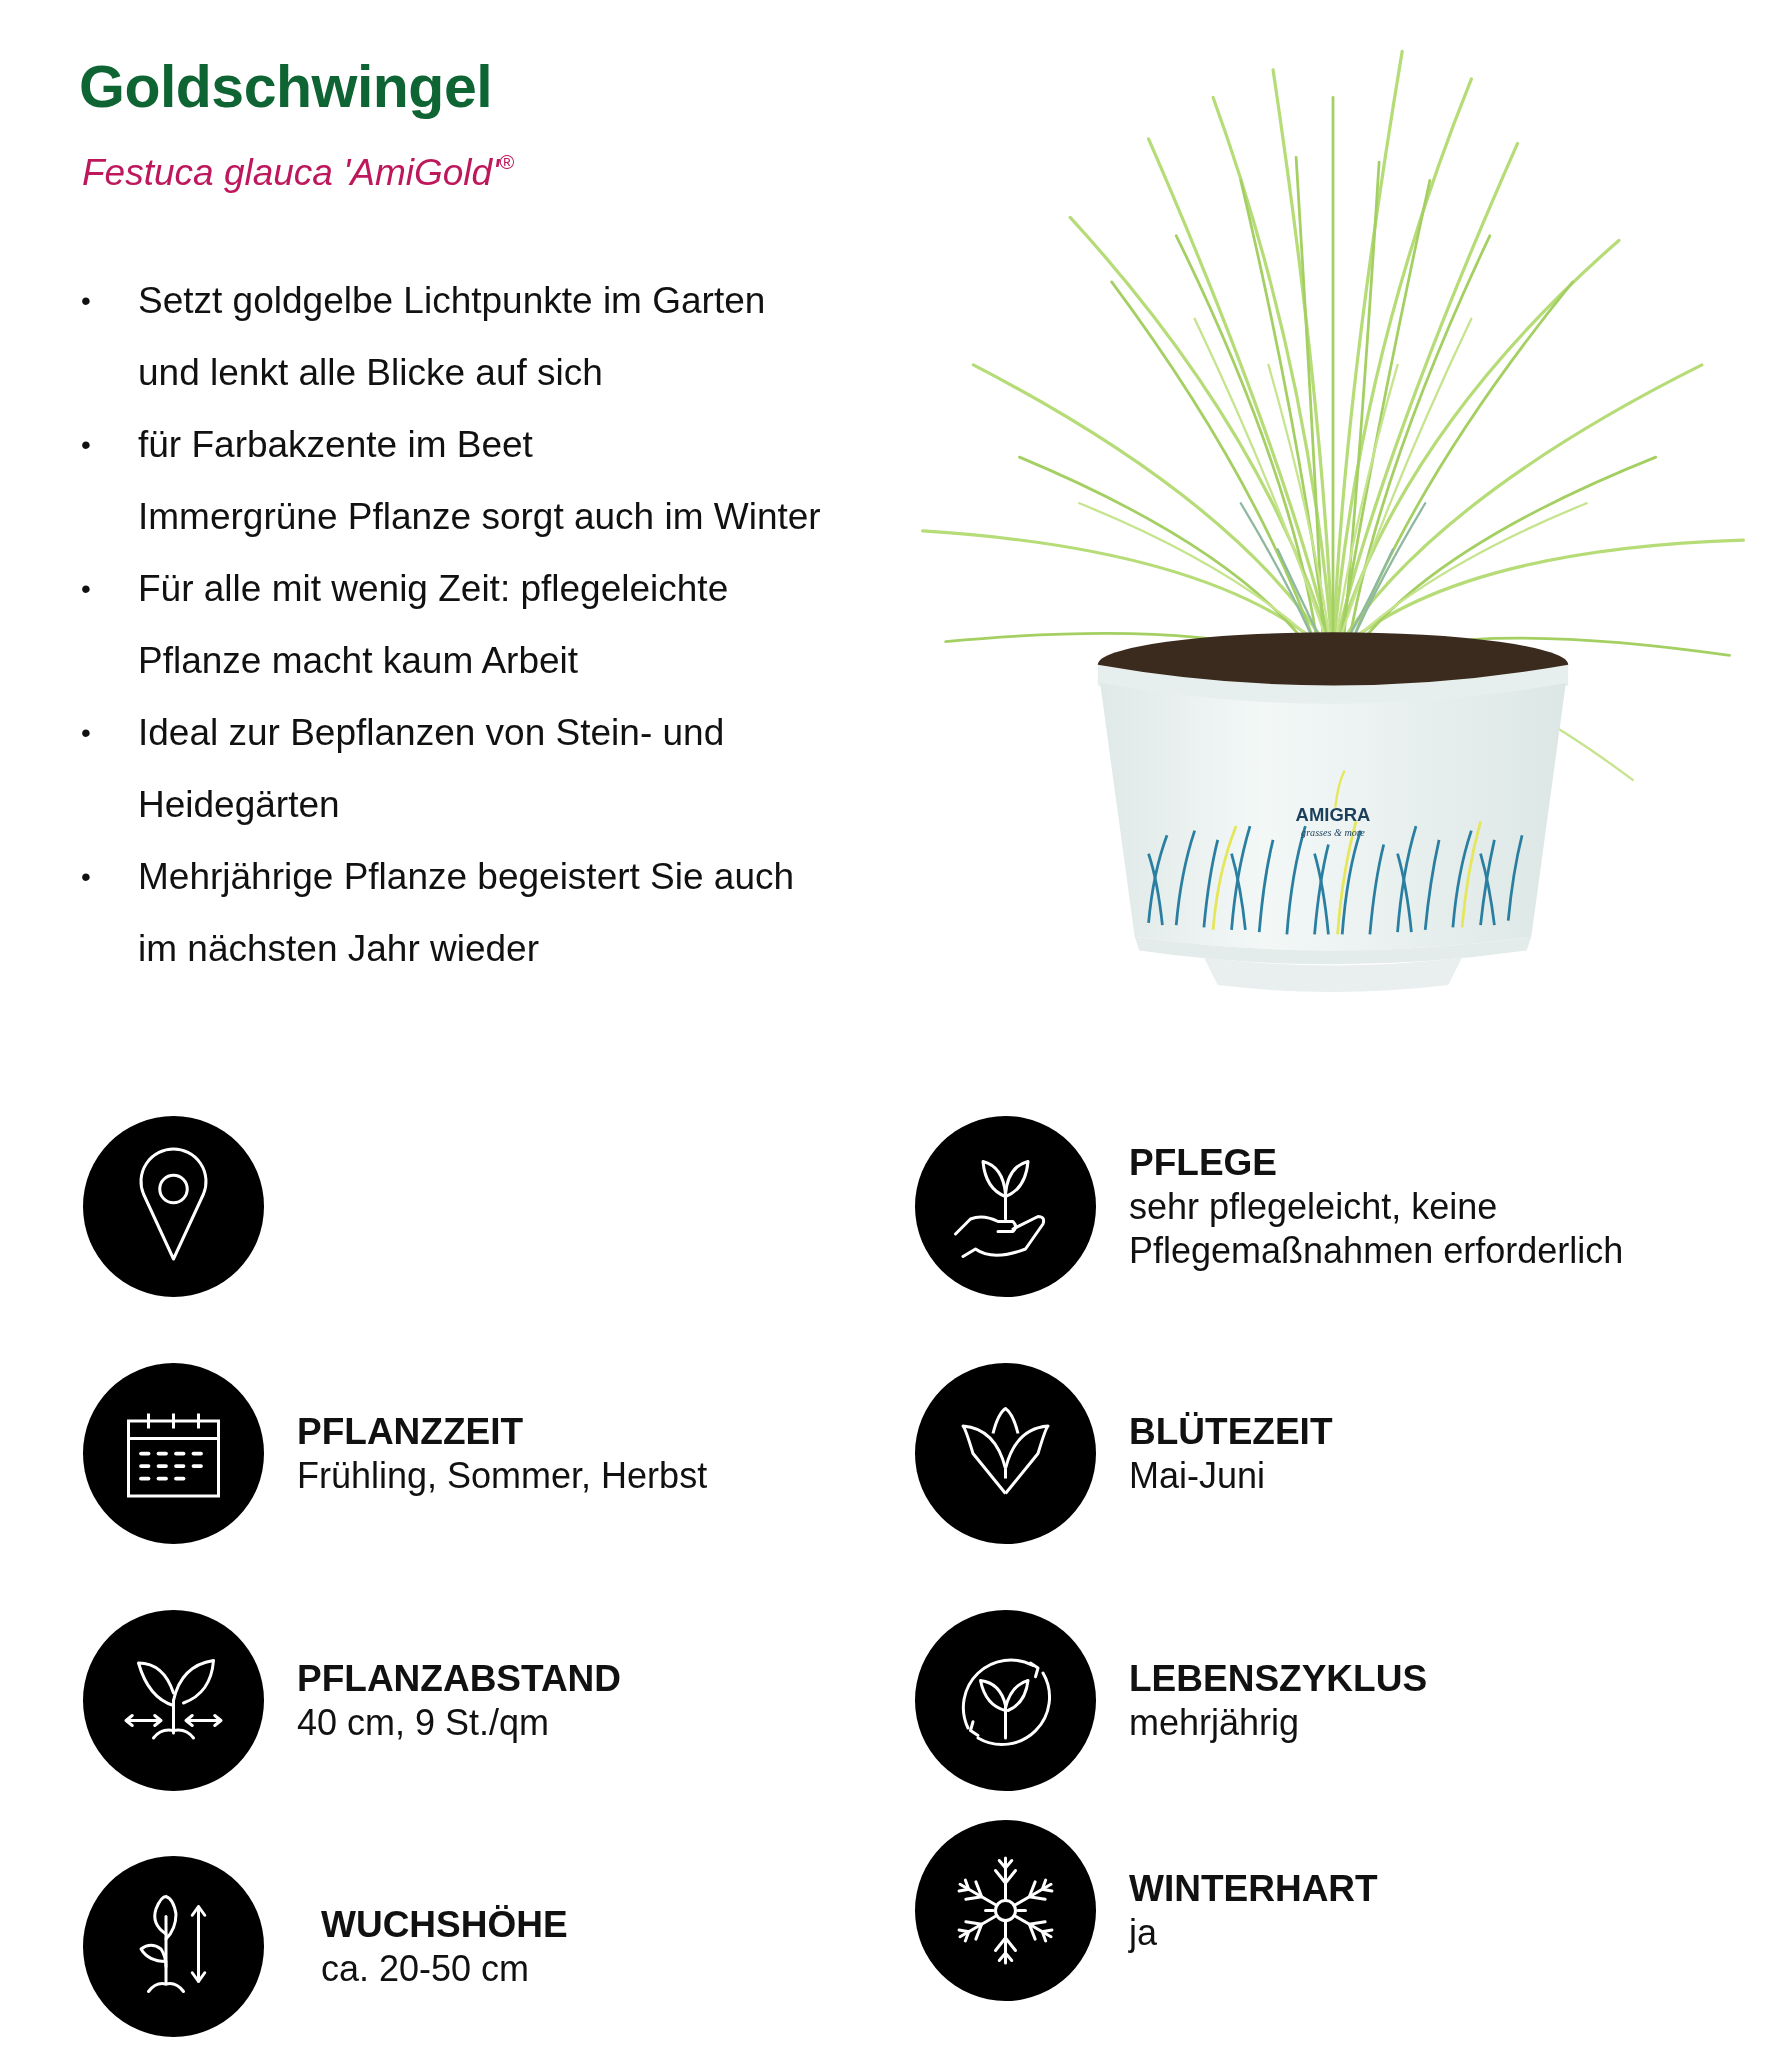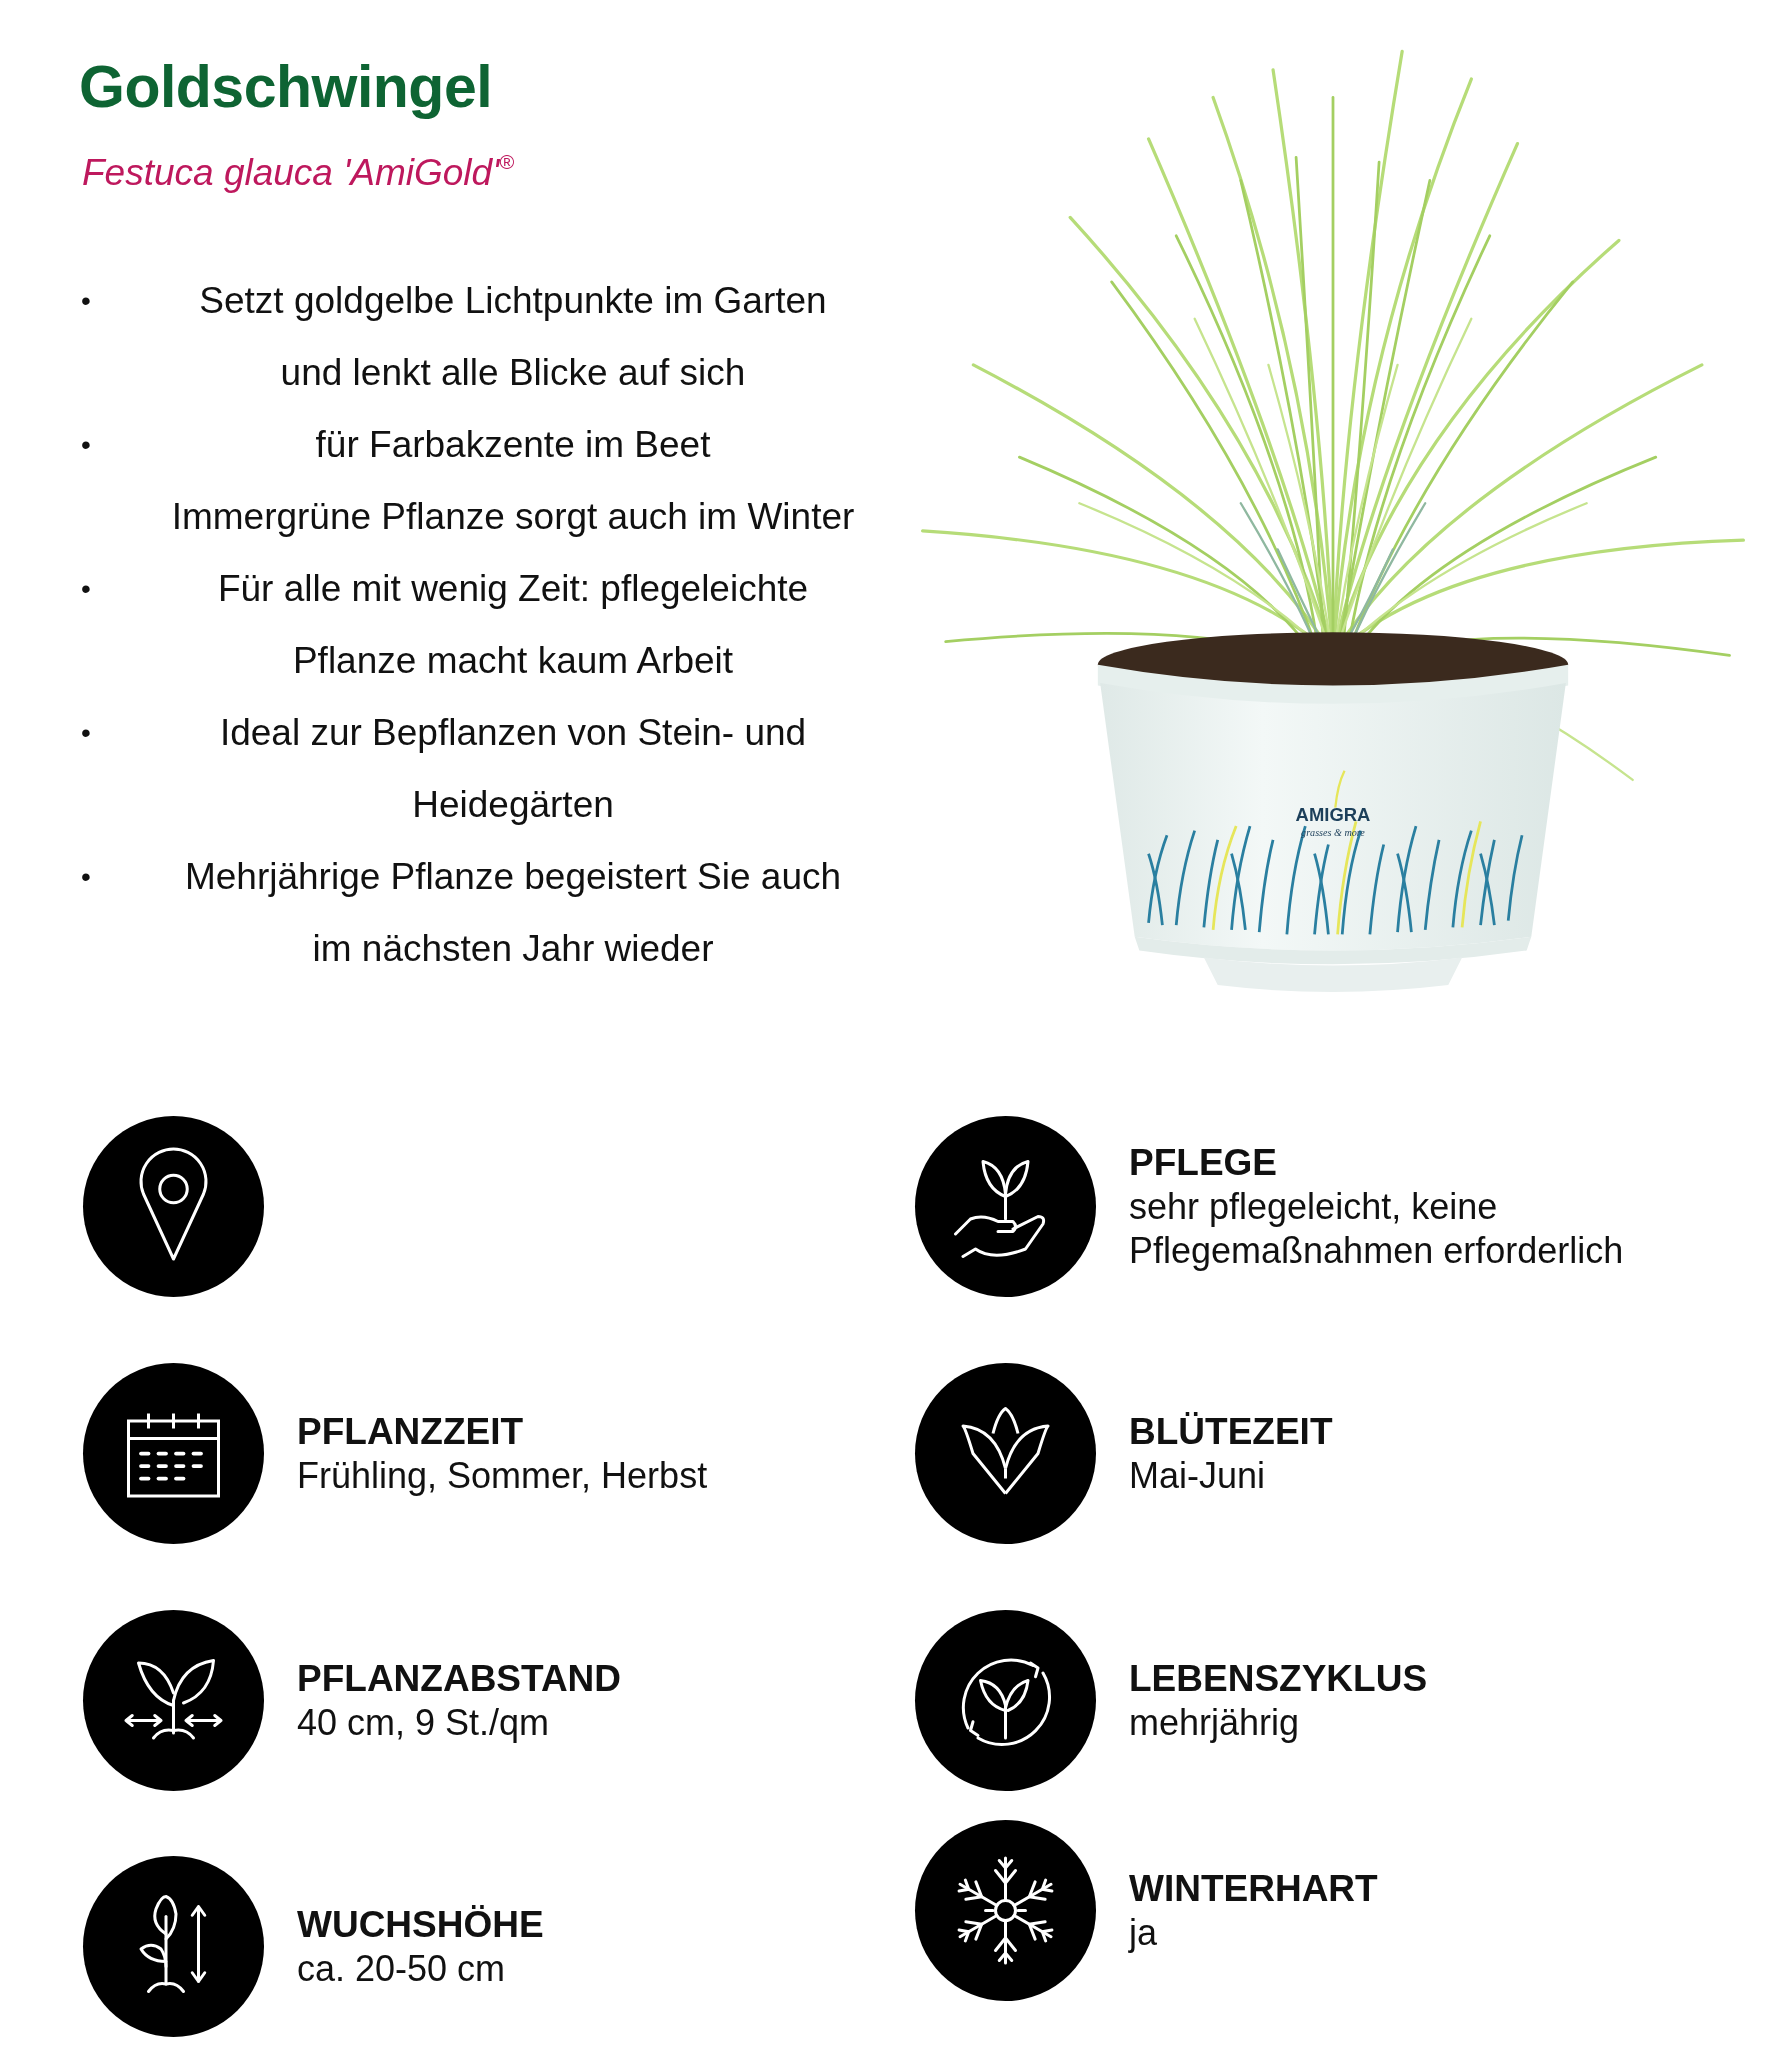--- a/index.html
+++ b/index.html
@@ -6,21 +6,21 @@
   body { width:1771px; height:2066px; position:relative; overflow:hidden;
          font-family:"Liberation Sans", "DejaVu Sans", sans-serif; color:#111; }
   .title { position:absolute; left:79px; top:58px; font-size:59px; font-weight:700;
            color:#0e6433; letter-spacing:-0.5px; line-height:1; }
   .subtitle { position:absolute; left:82px; top:154px; font-size:37px; font-style:italic;
               line-height:1; color:#be185d; }
   .subtitle sup { font-size:20px; vertical-align:top; position:relative; top:-1.8px; }
   .bullets { position:absolute; left:81px; top:265px; width:807px; margin:0; padding:0; list-style:none; }
   .bullets li { position:relative; padding-left:57px; font-size:37px; line-height:72px; }
   .bullets li .dot { position:absolute; left:0; top:0; font-size:28px; line-height:72px; }
-  .bullets li .line { display:block;text-align:center; }
+  .bullets li .line { display:block; }
 
   .plant { position:absolute; left:918px; top:42px; width:830px; height:964px; }
 
   .info-row { position:absolute; display:flex; align-items:center; }
   .circle { width:181px; height:181px; border-radius:50%; background:#000;
             display:flex; align-items:center; justify-content:center; flex-shrink:0; }
   .circle svg { width:125px; height:125px; }
   .info-text { margin-left:33px; }
   .info-head { font-size:37px; font-weight:700; line-height:44px; letter-spacing:0px; }
   .info-val { font-size:36px; line-height:44px; white-space:pre-line; }
@@ -258,21 +258,21 @@
       <path d="M50 58 Q 34 54 30 34 Q 46 36 50 54"></path>
       <path d="M50 56 Q 54 38 68 34 Q 66 52 52 58"></path>
     </svg>
   </div>
   <div class="info-text">
     <div class="info-head">LEBENSZYKLUS</div>
     <div class="info-val">mehrjährig</div>
   </div>
 </div>
 
-<div class="info-row" style="left:83px; top:1856px;">
+<div class="info-row" style="left:83px; top:1856px;gap:24px;">
   <div class="circle">
     <svg viewBox="0 0 100 100" fill="none" stroke="#fff" stroke-width="2.4" stroke-linejoin="round" stroke-linecap="round">
       <path d="M44 80 L44 26"></path>
       <path d="M44 40 Q 32 32 36 20 Q 40 10 44 10 Q 50 12 52 24 Q 52 36 44 44"></path>
       <path d="M44 62 Q 30 62 24 52 Q 32 46 40 52 Q 44 58 44 66"></path>
       <path d="M30 86 Q 36 78 44 80 Q 52 78 58 86"></path>
       <path d="M70 18 L70 78 M70 18 l-5 7 M70 18 l5 7 M70 78 l-5 -7 M70 78 l5 -7"></path>
     </svg>
   </div>
   <div class="info-text">

